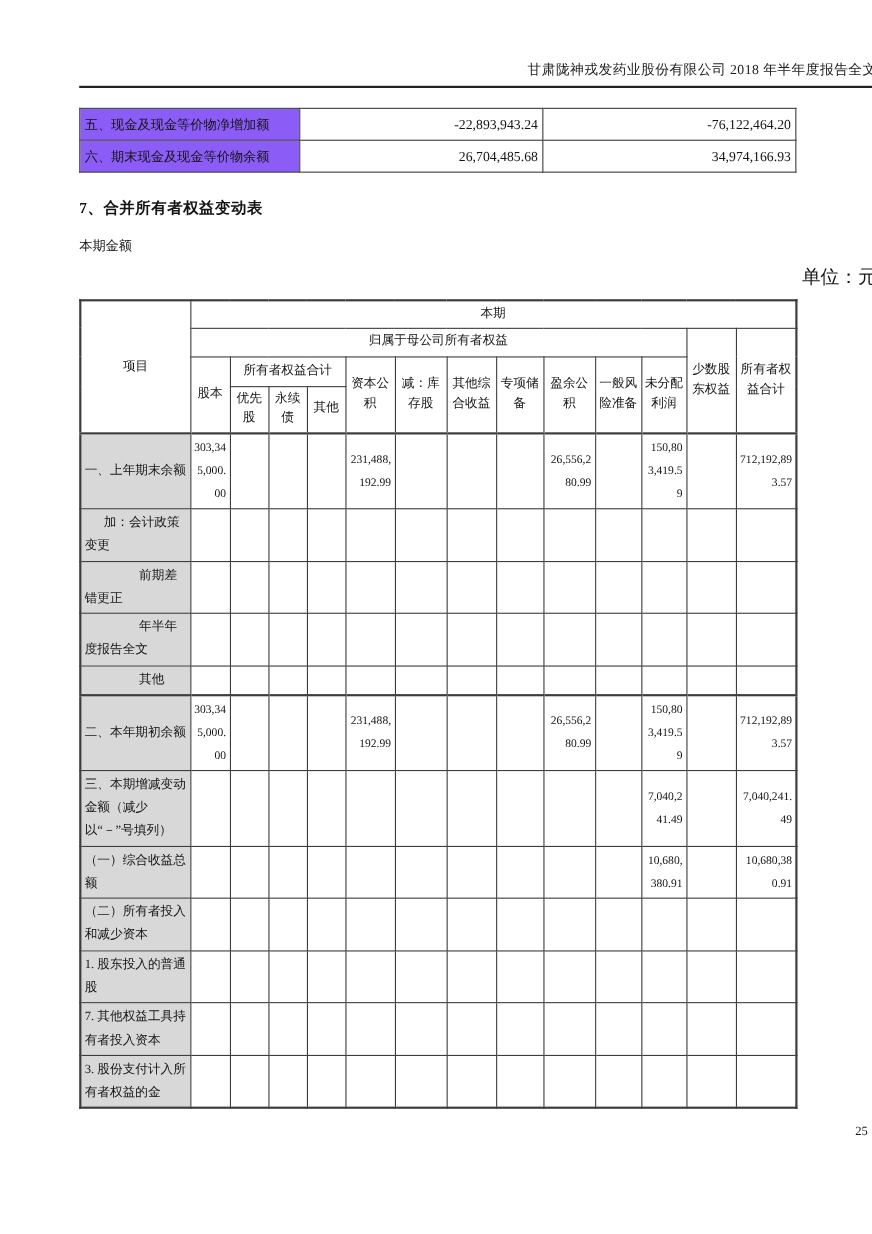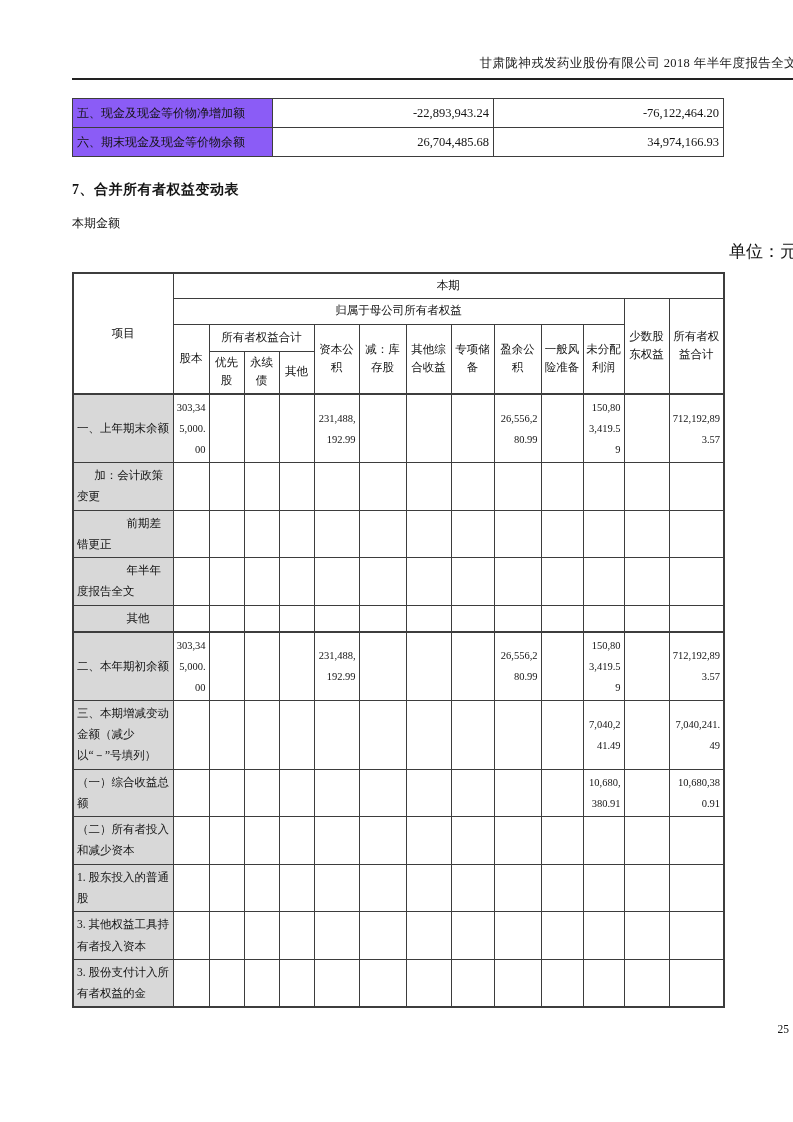--- a/index.html
+++ b/index.html
@@ -283,21 +283,21 @@
           <td class="num"></td>
           <td class="num"></td>
           <td class="num"></td>
           <td class="num"></td>
           <td class="num"></td>
           <td class="num"></td>
           <td class="num"></td>
           <td class="num"></td>
         </tr>
         <tr>
-          <td class="lbl">3. 其他权益工具持有者投入资本</td>
+          <td class="lbl">7. 其他权益工具持有者投入资本</td>
           <td class="num"></td>
           <td class="num"></td>
           <td class="num"></td>
           <td class="num"></td>
           <td class="num"></td>
           <td class="num"></td>
           <td class="num"></td>
           <td class="num"></td>
           <td class="num"></td>
           <td class="num"></td>

